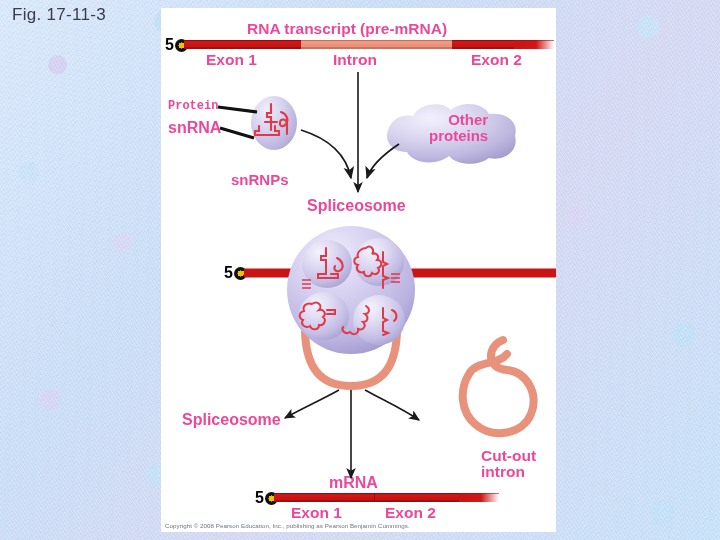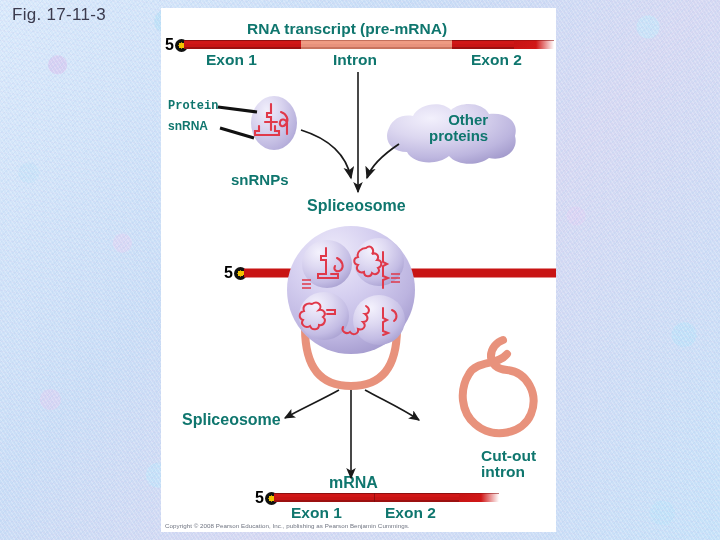--- a/index.html
+++ b/index.html
@@ -70,21 +70,21 @@
     top: 8px;
     width: 395px;
     height: 524px;
     background: #ffffff;
     overflow: hidden;
   }
 
   .lbl {
     position: absolute;
     font-weight: bold;
-    color: #0f766e;
+    color: #ec4899;
     white-space: nowrap;
     line-height: 1.05;
   }
 
   
   .strand {
     position: absolute;
     height: 9px;
   }
   .exon-red {
@@ -169,21 +169,21 @@
   <div class="strand exon-red" style="left:23px; top:32px; width:117px;"></div>
   <div class="strand intron-salmon" style="left:140px; top:32px; width:151px;"></div>
   <div class="strand exon-red" style="left:291px; top:32px; width:62px;"></div>
   <div class="strand fade-right" style="left:353px; top:32px; width:40px;"></div>
 
   <div class="lbl" style="left:45px; top:44px; font-size:15.5px;">Exon 1</div>
   <div class="lbl" style="left:172px; top:44px; font-size:15.5px;">Intron</div>
   <div class="lbl" style="left:310px; top:44px; font-size:15.5px;">Exon 2</div>
 
   <div class="lbl" style="left:7px; top:92px; font-size:12px;font-family:Liberation Mono, monospace;">Protein</div>
-  <div class="lbl" style="left:7px; top:112px; font-size:12px;">snRNA</div>
+  <div class="lbl" style="left:7px; top:112px; font-size:16px;">snRNA</div>
 
   <div class="snrnp-oval" style="left:90px; top:88px; width:46px; height:54px;"></div>
 
   <div class="lbl" style="left:70px; top:164px; font-size:15px;">snRNPs</div>
 
   <div class="protein-cloud" style="left:222px; top:94px; width:138px; height:62px;">
     <svg viewBox="0 0 138 62" width="138" height="62">
       <defs>
         <radialGradient id="cloudgrad" cx="34%" cy="24%" r="85%">
           <stop offset="0%" stop-color="#f2f0fc"></stop>

